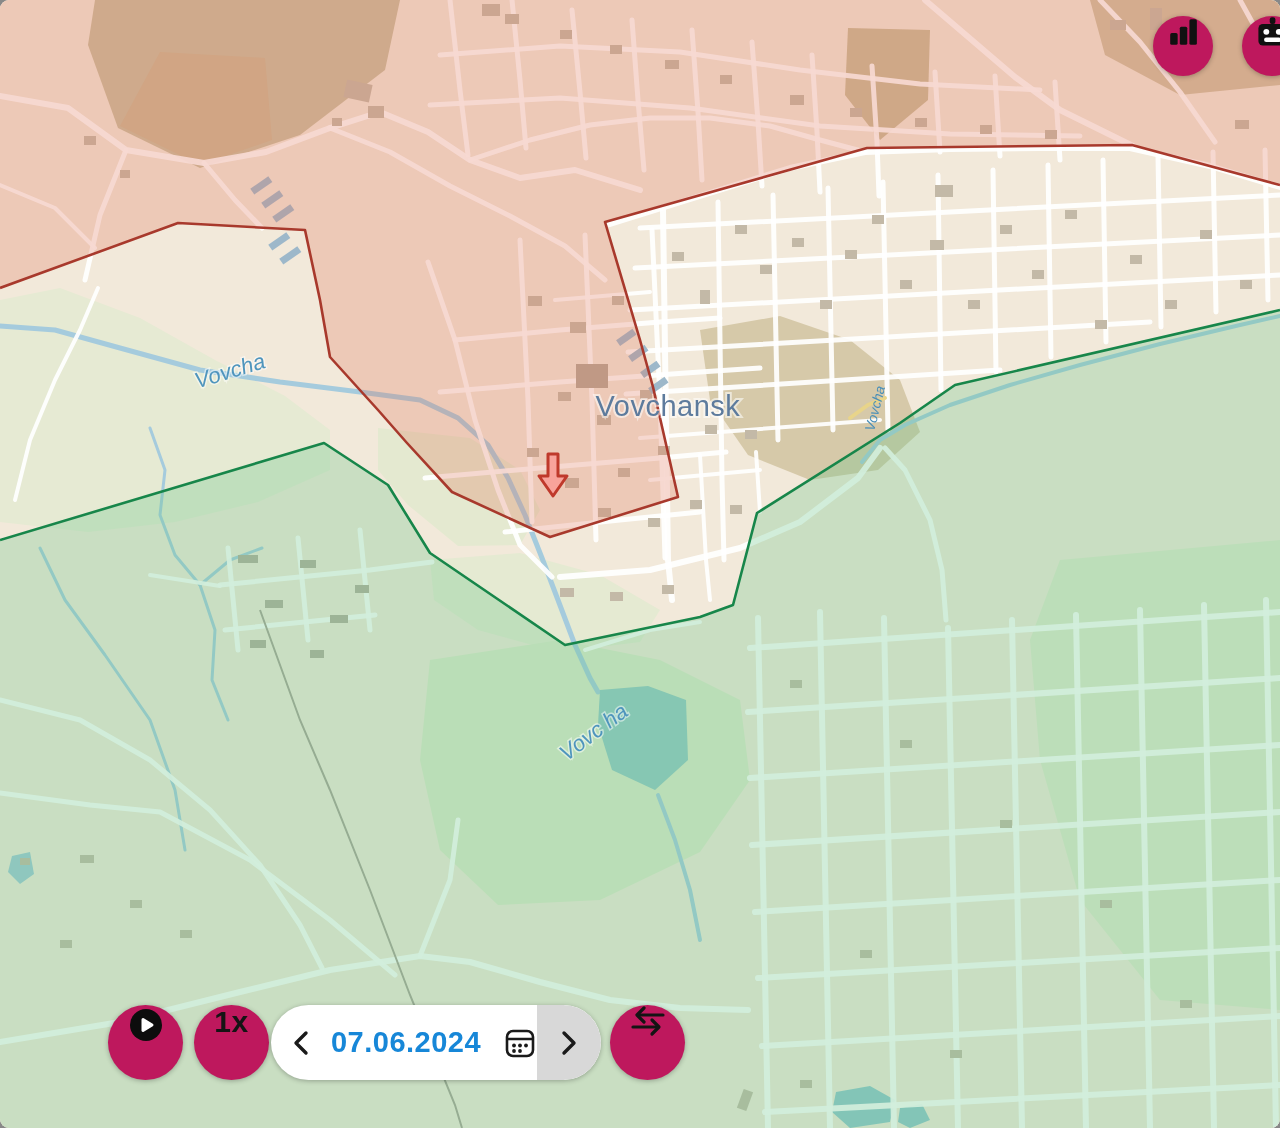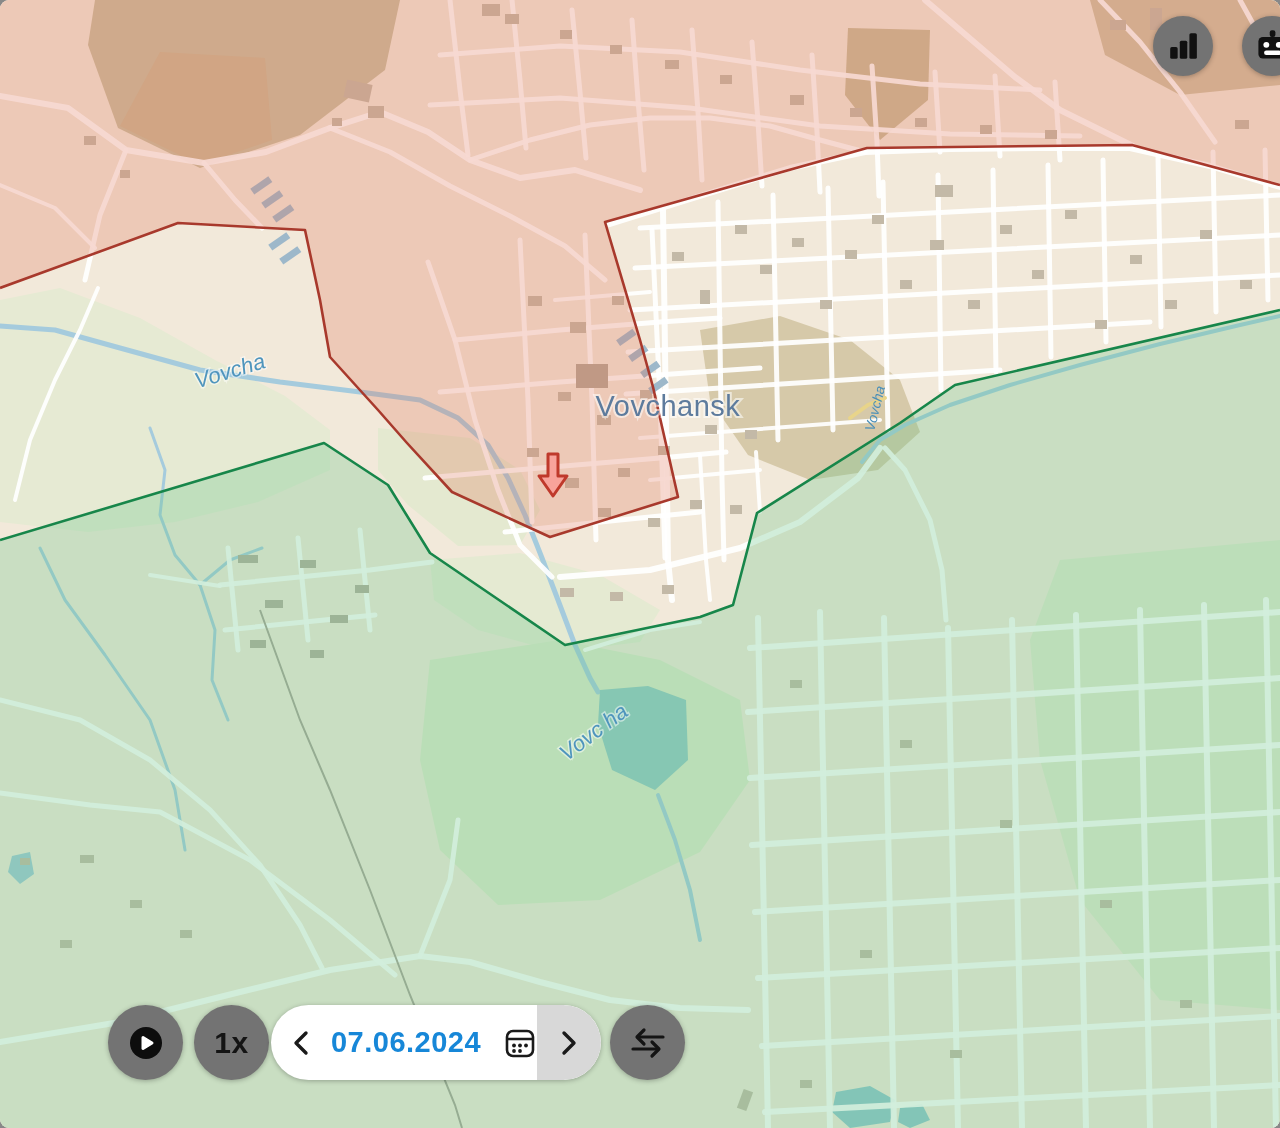--- a/index.html
+++ b/index.html
@@ -2,22 +2,22 @@
 <html><head>
 <meta charset="utf-8">
 <style>
   html,body{margin:0;padding:0;background:#888;}
   .stage{
     position:relative;width:1280px;height:1128px;overflow:hidden;
     font-family:"Liberation Sans",sans-serif;background:#f2e9da;border-radius:9px;
   }
   .stage svg.map{position:absolute;left:0;top:0;}
   .circle-btn{
-    position:absolute;border:none;background:#737373;border-radius:50%;
-    display:flex;align-items:center;justify-content:center;
+    position:absolute;border:none;background:#be185d;border-radius:50%;
+    display:flex;align-items:flex-start;justify-content:center;
     box-shadow:0 1px 5px rgba(0,0,0,.28);cursor:pointer;padding:0;
   }
   .top-btn{width:60px;height:60px;top:16px;}
   .bottom-btn{width:75px;height:75px;top:1005px;}
   .speed{font-size:30px;font-weight:700;color:#141414;letter-spacing:.5px;}
   .date-pill{
     position:absolute;left:271px;top:1005px;width:330px;height:75px;
     background:#fff;border-radius:38px;box-shadow:0 1px 5px rgba(0,0,0,.28);
     display:flex;align-items:stretch;overflow:hidden;
   }

